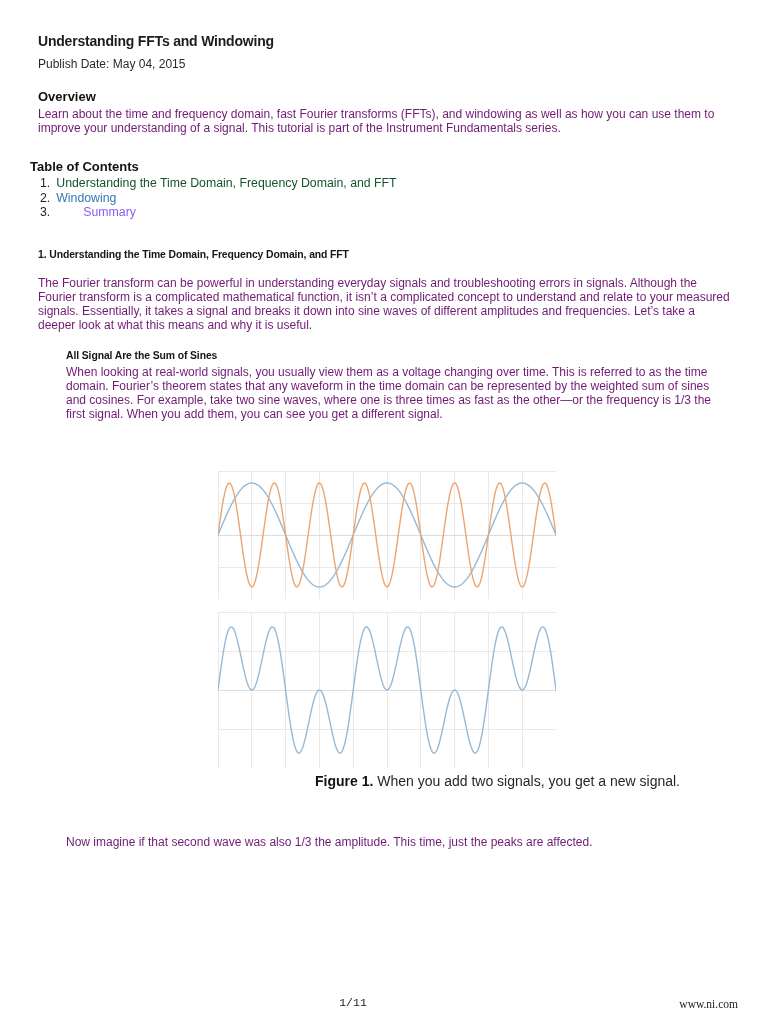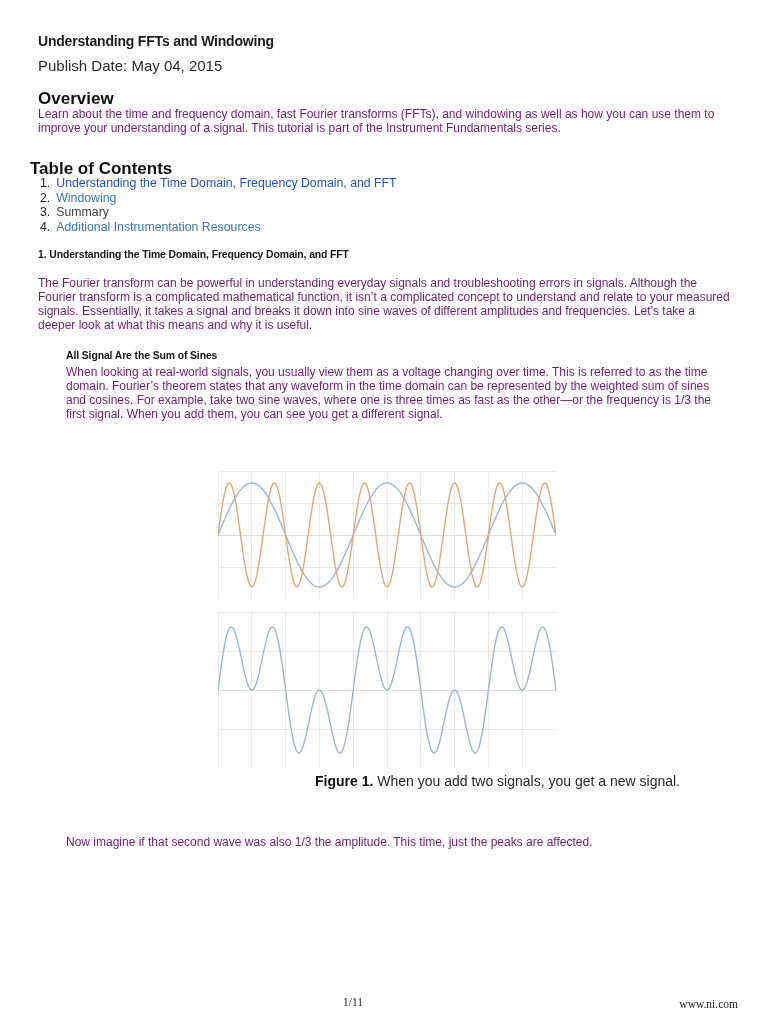--- a/index.html
+++ b/index.html
@@ -12,24 +12,24 @@
     overflow: hidden;
   }
   .abs { position: absolute; }
 
   .doc-title {
     left: 38px; top: 33px;
     font-size: 14px; font-weight: bold; letter-spacing: -0.2px;
   }
   .publish-date {
     left: 38px; top: 57px;
-    font-size: 15px; color: #2a2a2a;
+    font-size: 12px; color: #2a2a2a;
   }
   .h-bold {
-    font-size: 17px; font-weight: bold; color: #111;
+    font-size: 13px; font-weight: bold; color: #111;
   }
   .overview-h { left: 38px; top: 89px; }
   .body-text {
     font-size: 12px; line-height: 14px; color: #701a75;
   }
   .overview-p { left: 38px; top: 107px; width: 695px; }
 
   .toc-h { left: 30px; top: 159px; }
   .toc-list { left: 40px; top: 176px; list-style: none; }
   .toc-item { font-size: 12.3px; line-height: 14.7px; }
@@ -52,51 +52,48 @@
   .fig-caption {
     left: 0; top: 773px; width: 680px;
     text-align: right; font-size: 14px; color: #272727;
   }
   .fig-caption b { font-weight: bold; color: #111; }
 
   .note-p { left: 66px; top: 835px; width: 653px; }
 
   .footer-page {
     left: 0; top: 996px; width: 706px; text-align: center;
-    font-family: Liberation Serif, serif; font-size: 11.5px; color: #222;
+    font-family: Liberation Mono, monospace; font-size: 11.5px; color: #222;
   }
   .footer-site {
     right: 30px; top: 998px;
     font-family: "Liberation Serif", serif; font-size: 11.5px; color: #222; text-align: right;
   }
 </style>
 </head>
 <body>
 
 <h1 class="abs doc-title">Understanding FFTs and Windowing</h1>
 
 <div class="abs publish-date">Publish Date: May 04, 2015</div>
 
 <h2 class="abs h-bold overview-h">Overview</h2>
 <p class="abs body-text overview-p">Learn about the time and frequency domain, fast Fourier transforms (FFTs), and windowing as well as how you can use them to improve your understanding of a signal. This tutorial is part of the Instrument Fundamentals series.</p>
 
 <h2 class="abs h-bold toc-h">Table of Contents</h2>
 
 <ol class="abs toc-list">
   <li class="toc-item">
-    <span class="toc-num">1.</span><a class="toc-link" style="color: #1d4ed8;">Understanding the Time Domain, Frequency Domain, and FFT</a>
+    <span class="toc-num">1.</span><a class="toc-link" style="color: #14532d;">Understanding the Time Domain, Frequency Domain, and FFT</a>
   </li>
   <li class="toc-item">
     <span class="toc-num">2.</span><a class="toc-link" style="color: rgb(52, 120, 182);">Windowing</a>
   </li>
   <li class="toc-item">
-    <span class="toc-num">3.</span><a class="toc-link" style="color: #404040;">Summary</a>
-  </li>
-  <li class="toc-item">
-    <span class="toc-num">4.</span><a class="toc-link" style="color: rgb(52, 120, 182);">Additional Instrumentation Resources</a>
+    <span class="toc-num">3.</span><a class="toc-link" style="color: #8b5cf6; margin-left: 27px;">Summary</a>
   </li>
 </ol>
 
 <h3 class="abs sec1-h">1. Understanding the Time Domain, Frequency Domain, and FFT</h3>
 <p class="abs body-text sec1-p">The Fourier transform can be powerful in understanding everyday signals and troubleshooting errors in signals. Although the Fourier transform is a complicated mathematical function, it isn’t a complicated concept to understand and relate to your measured signals. Essentially, it takes a signal and breaks it down into sine waves of different amplitudes and frequencies. Let’s take a deeper look at what this means and why it is useful.</p>
 
 <h4 class="abs subsec-h">All Signal Are the Sum of Sines</h4>
 <p class="abs body-text subsec-p">When looking at real-world signals, you usually view them as a voltage changing over time. This is referred to as the time domain. Fourier’s theorem states that any waveform in the time domain can be represented by the weighted sum of sines and cosines. For example, take two sine waves, where one is three times as fast as the other—or the frequency is 1/3 the first signal. When you add them, you can see you get a different signal.</p>
 
 <svg id="chart-top" class="abs chart" width="338" height="128" viewBox="0 0 338 128">

